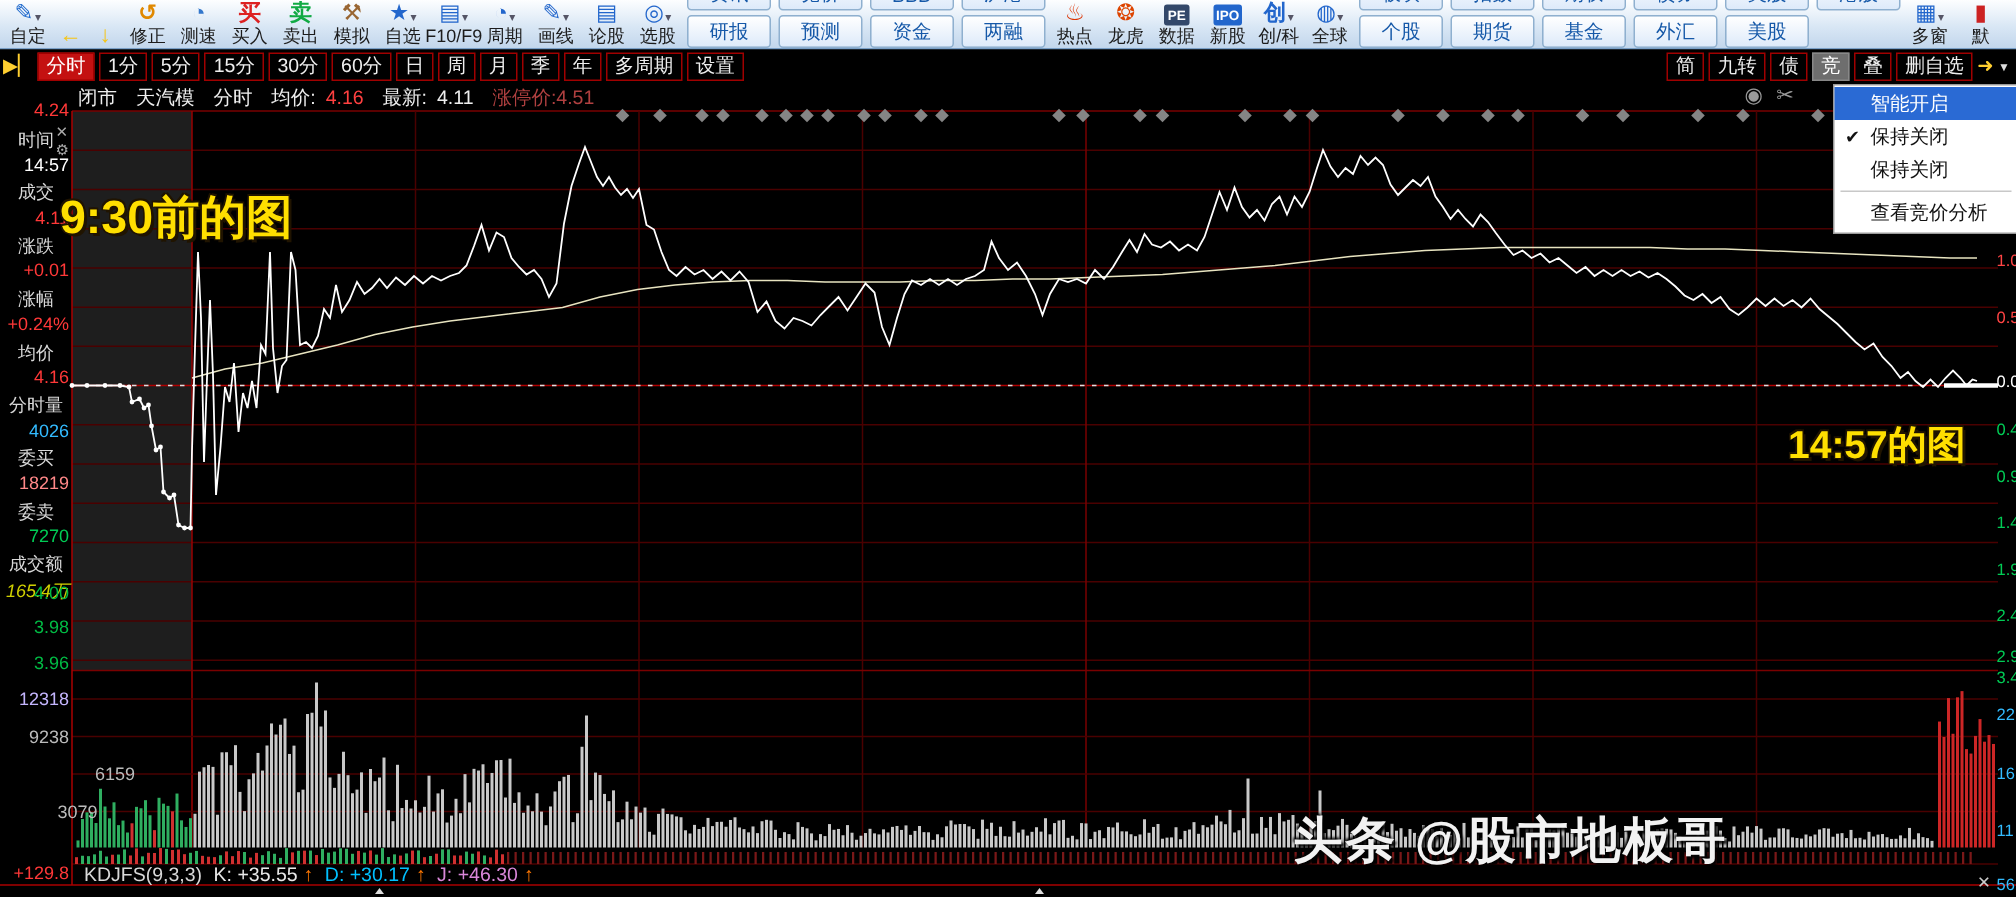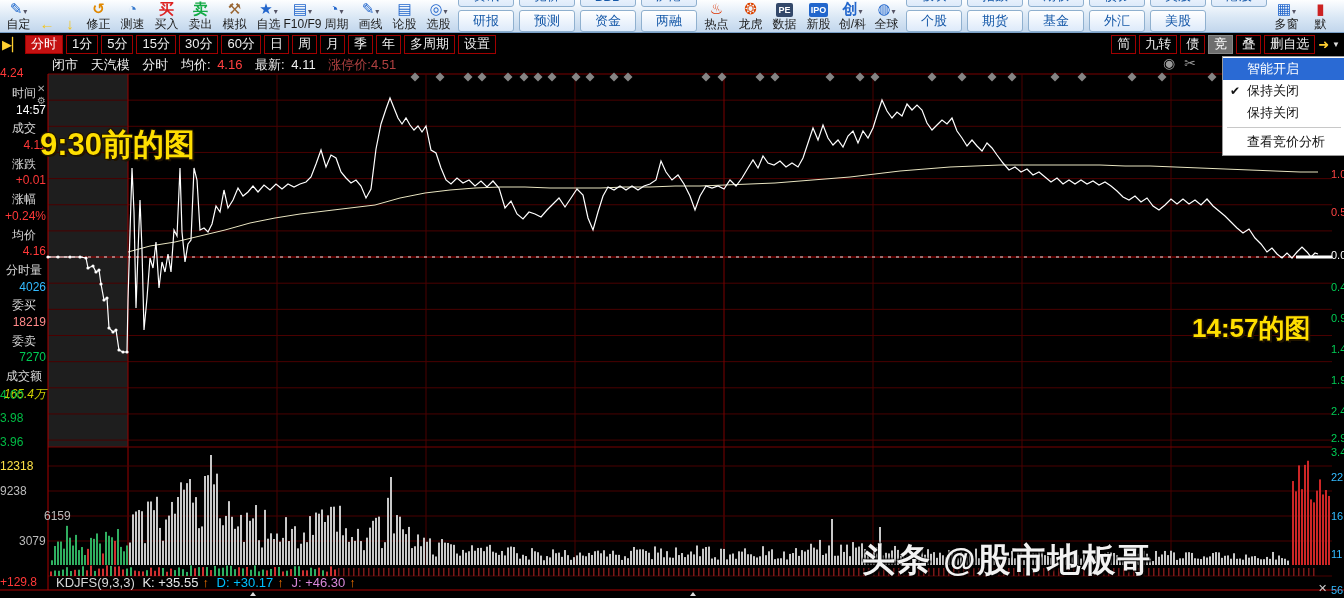--- a/index.html
+++ b/index.html
@@ -32,37 +32,37 @@
   .tb-yellow{color:#ffcf30;font-size:13px;font-weight:bold;}
   
   #titlebar{position:absolute;left:52px;top:56px;height:18px;font-size:13px;color:#ccc;white-space:nowrap;}
   #titlebar span{margin-right:9px;}
   .t-red{color:#ff4040;}.t-white{color:#eee;}.t-dim{color:#b04040;margin-right:0;}
   #chart-tools{position:absolute;top:55px;left:1163px;color:#999;font-size:14px;display:flex;gap:9px;}
   
   #sidebar{position:absolute;left:0;top:0;width:48px;height:598px;}
   .sb-label{position:absolute;left:0;width:48px;text-align:center;font-size:12px;color:#d8d8d8;white-space:nowrap;}
   .sb-value{position:absolute;left:0;width:46px;text-align:right;font-size:12px;white-space:nowrap;}
-  .sb-axis{position:absolute;left:0;width:46px;text-align:left;font-size:12px;white-space:nowrap;}
+  .sb-axis{position:absolute;left:0;width:46px;text-align:right;font-size:12px;white-space:nowrap;}
   #sb-close,#sb-gear{position:absolute;left:37px;color:#aaa;font-size:10px;line-height:10px;}
   
   #right-axis{position:absolute;left:1331px;top:0;width:13px;height:598px;overflow:hidden;}
   #right-axis div{position:absolute;left:0;font-size:11px;white-space:nowrap;}
   
   #menu{position:absolute;left:1222px;top:56px;width:122px;background:#fff;border:1px solid #9a9a9a;
     box-shadow:2px 2px 4px rgba(0,0,0,.5);padding:1px 0 2px 0;z-index:50;}
   .menu-item{height:22px;display:flex;align-items:center;font-size:13px;color:#111;cursor:default;}
   .menu-check{width:24px;text-align:center;font-size:12px;}
   .menu-item.hl{background:#2a6ad4;color:#fff;}
   .menu-sep{height:1px;background:#c8c8c8;margin:3px 4px;}
   
   .yellow-note{position:absolute;font-weight:bold;color:#ffdf00;
     text-shadow:2px 2px 0 #201400,-1px -1px 0 #201400,1px -1px 0 #201400,-1px 1px 0 #201400;z-index:10;white-space:nowrap;}
   #note-pre{left:40px;top:124px;font-size:31px;}
-  #note-close{left:1192px;top:279px;font-size:26px;margin-top:32px;}
+  #note-close{left:1192px;top:279px;font-size:26px;}
   #watermark{position:absolute;left:862px;top:538px;font-size:33px;font-weight:bold;color:#f2f2f2;letter-spacing:2px;
     text-shadow:2px 2px 2px #000,-1px -1px 2px #000;z-index:10;white-space:nowrap;}
   #kdj-row{position:absolute;left:56px;top:575px;font-size:13px;white-space:nowrap;z-index:5;}
   #kdj-row span{margin-right:4px;}
   .kdj-name{color:#d8d8d8;}.kdj-k{color:#e8e8e8;}.kdj-d{color:#00c0ff;}.kdj-j{color:#d887d8;}
   .kdj-arrow{color:#ff7700;}
   #pane-close{position:absolute;left:1318px;top:582px;color:#ccc;font-size:11px;z-index:6;}
   svg{position:absolute;left:0;top:0;}
 </style>
 </head>
@@ -1098,21 +1098,21 @@
       <div class="sb-label" style="top: 297.4px;">委买</div>
       <div class="sb-value" style="top: 314.9px; color: rgb(255, 136, 136);">18219</div>
       <div class="sb-label" style="top: 332.8px;">委卖</div>
       <div class="sb-value" style="top: 350.3px; color: rgb(0, 204, 85);">7270</div>
       <div class="sb-label" style="top: 368.2px;">成交额</div>
       <div class="sb-value" style="top: 385.7px; color: rgb(207, 207, 0); font-style: italic;">165.4万</div>
       <div class="sb-axis" style="top: 66px; color: rgb(255, 56, 56);">4.24</div>
       <div class="sb-axis" style="top: 388px; color: rgb(0, 187, 68);">4.00</div>
       <div class="sb-axis" style="top: 411px; color: rgb(0, 187, 68);">3.98</div>
       <div class="sb-axis" style="top: 435px; color: rgb(0, 187, 68);">3.96</div>
-      <div class="sb-axis" style="top: 459px; color: #fde047;">12318</div>
+      <div class="sb-axis" style="top: 459px; color: #c4b5fd;">12318</div>
       <div class="sb-axis" style="top: 484px; color: rgb(187, 187, 187);">9238</div>
       <div class="sb-axis" style="top: 509px; color: rgb(187, 187, 187); padding-left: 44px;">6159</div>
       <div class="sb-axis" style="top: 534px; color: rgb(187, 187, 187); margin-left: 19px;">3079</div>
       <div class="sb-axis" style="top: 575px; color: rgb(255, 56, 56);">+129.8</div>
     </div>
 
   <div id="right-axis">
       <div style="top: 130px; color: rgb(255, 68, 68);">1.4</div>
       <div style="top: 168px; color: rgb(255, 68, 68);">1.0</div>
       <div style="top: 206px; color: rgb(255, 68, 68);">0.5</div>

